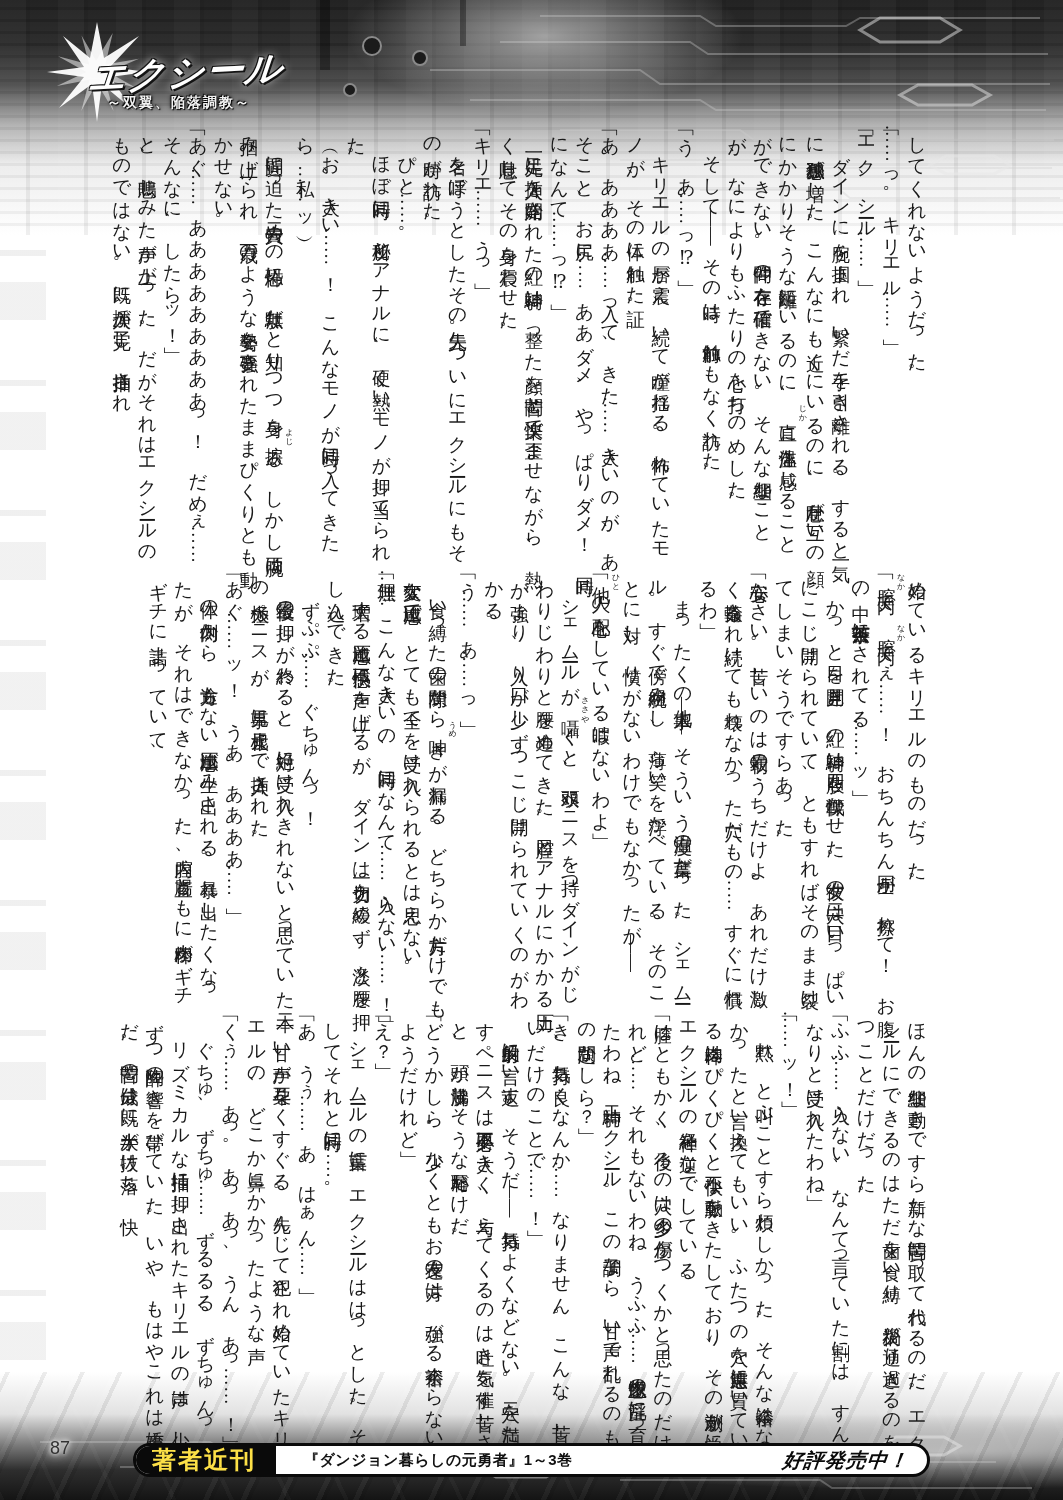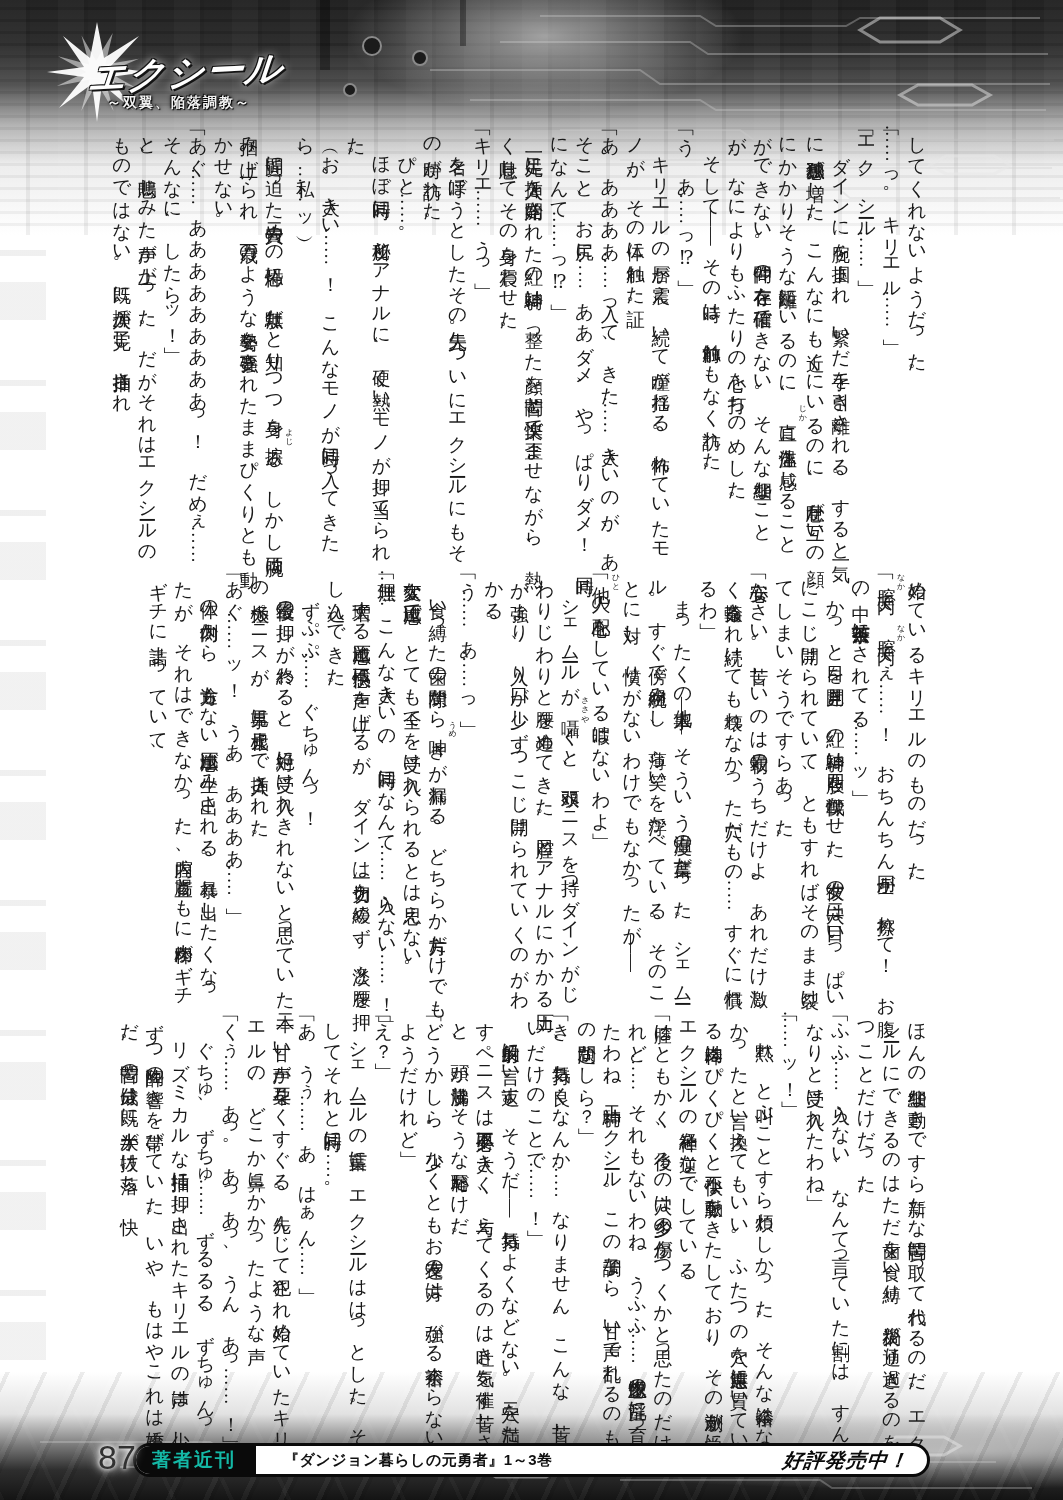--- a/index.html
+++ b/index.html
@@ -94,34 +94,33 @@
         rgba(255,255,255,.10) 0 5px, rgba(0,0,0,.16) 5px 9px,
         rgba(255,255,255,0) 9px 34px),
       repeating-linear-gradient(65deg,
         rgba(255,255,255,.07) 0 4px, rgba(255,255,255,0) 4px 52px);
   }
 
   
   .page-number {
     position:absolute; left:50px; top:1438px; z-index:6;
     font-family:"Liberation Sans","DejaVu Sans",sans-serif;
-    font-size:34px; color:#323232;
+    font-size:18px; color:#323232;
     text-shadow:0 0 4px #fff, 0 0 8px #fff, 0 0 13px #fff;
-    margin-left:48px;
   }
   .footer-bar {
     position:absolute; left:133px; top:1443px; width:797px; height:34px; z-index:5;
     background:#ffffff; border:3px solid #0a0a0a; border-radius:19px;
     display:flex; align-items:center; overflow:hidden; box-sizing:border-box;
     font-family:"Liberation Sans","DejaVu Sans",sans-serif;
   }
   .footer-label-box {
-    background:#0a0a0a; color:#14b8a6; height:100%;
+    background:#0a0a0a; color:#fde047; height:100%;
     display:flex; align-items:center; padding:0 20px 0 16px;
-    font-weight:bold; font-size:19px; letter-spacing:2px; flex:0 0 auto;
+    font-weight:bold; font-size:24px; letter-spacing:2px; flex:0 0 auto;
   }
   .footer-book { margin-left:28px; font-size:15px; font-weight:bold; color:#101010; letter-spacing:.5px; }
   .footer-status {
     margin-left:auto; margin-right:18px; font-weight:bold; font-style:italic;
     font-size:20px; letter-spacing:1px; color:#0a0a0a; transform:skewX(-6deg);
     white-space:nowrap;
   }
 </style>
 </head>
 <body>

